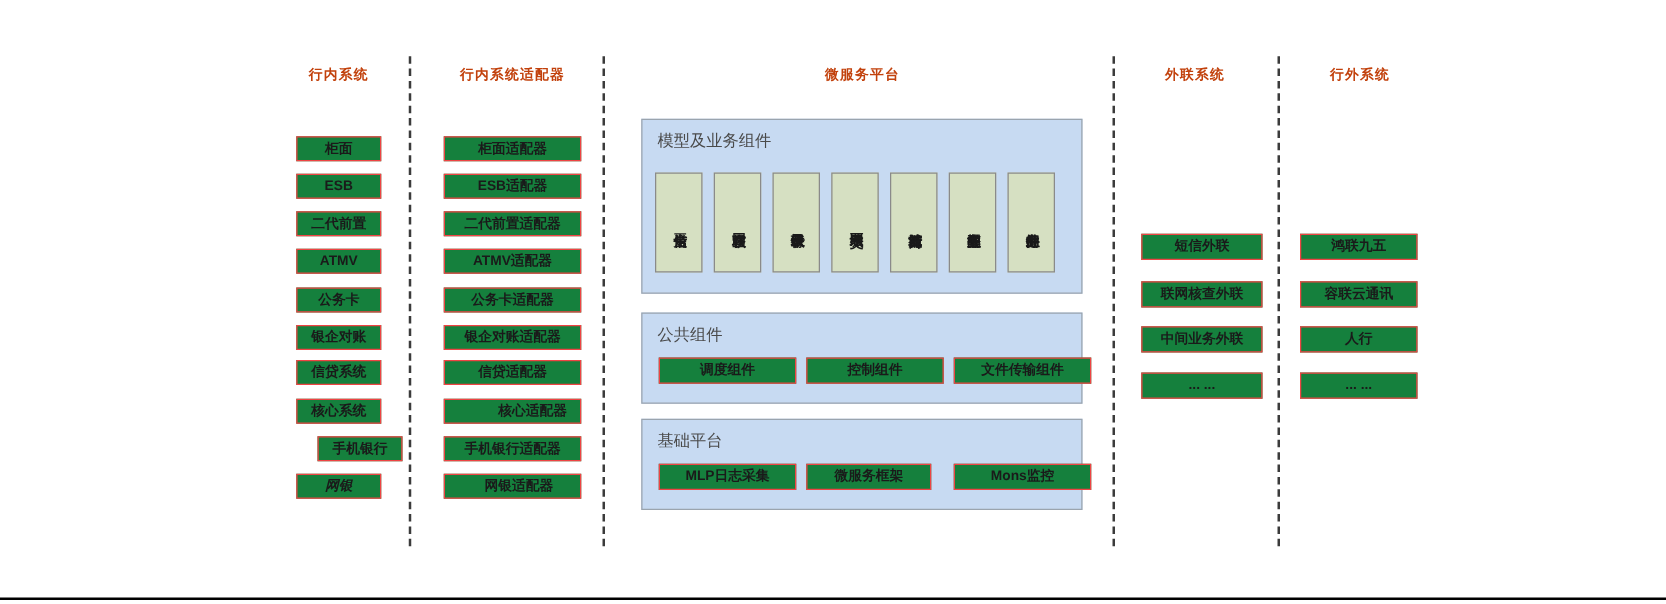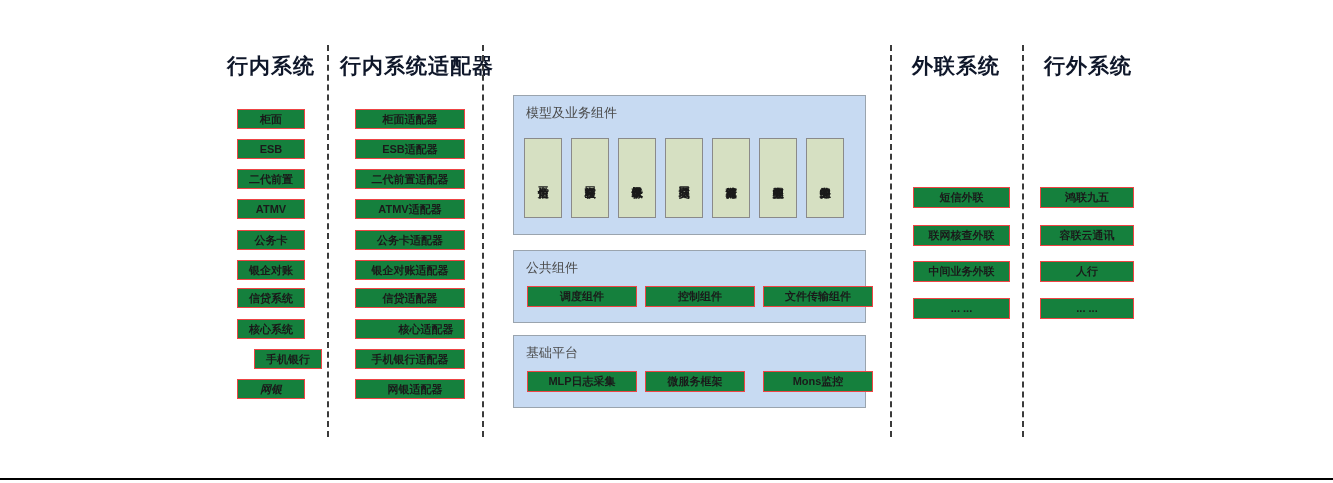--- a/index.html
+++ b/index.html
@@ -13,23 +13,23 @@
   }
   #canvas {
     position: relative;
     width: 1333px;
     height: 483px;
     background: #ffffff;
     overflow: hidden;
   }
   .col-title {
     position: absolute;
-    font-size: 21px;
+    font-size: 11px;
     font-weight: bold;
-    color: #0f172a;
+    color: #c2410c;
     text-align: center;
     white-space: nowrap;
     letter-spacing: 1px;
   }
   .divider {
     position: absolute;
     top: 45px;
     height: 392px;
     width: 0;
     border-left: 2px dashed #3b3b3b;
@@ -92,20 +92,21 @@
     border-top: 2px solid #000000;
   }
 </style>
 </head>
 <body>
 
 <div id="canvas">
 
   <div class="col-title" style="left:201px; top:52px; width:140px;">行内系统</div>
   <div class="col-title" style="left:340px; top:52px; width:140px;">行内系统适配器</div>
+  <div class="col-title" style="left:620px; top:52px; width:140px;">微服务平台</div>
   <div class="col-title" style="left:1018px; top:52px; width:140px;">行外系统</div>
   <div class="col-title" style="left:886px; top:52px; width:140px;">外联系统</div>
 
   <div class="divider" style="left:327px;"></div>
   <div class="divider" style="left:482px;"></div>
   <div class="divider" style="left:890px;"></div>
   <div class="divider" style="left:1022px;"></div>
 
   <div class="node" style="left:237px; top:109px; width:68px; height:20px;">柜面</div>
   <div class="node" style="left:237px; top:139px; width:68px; height:20px;">ESB</div>

